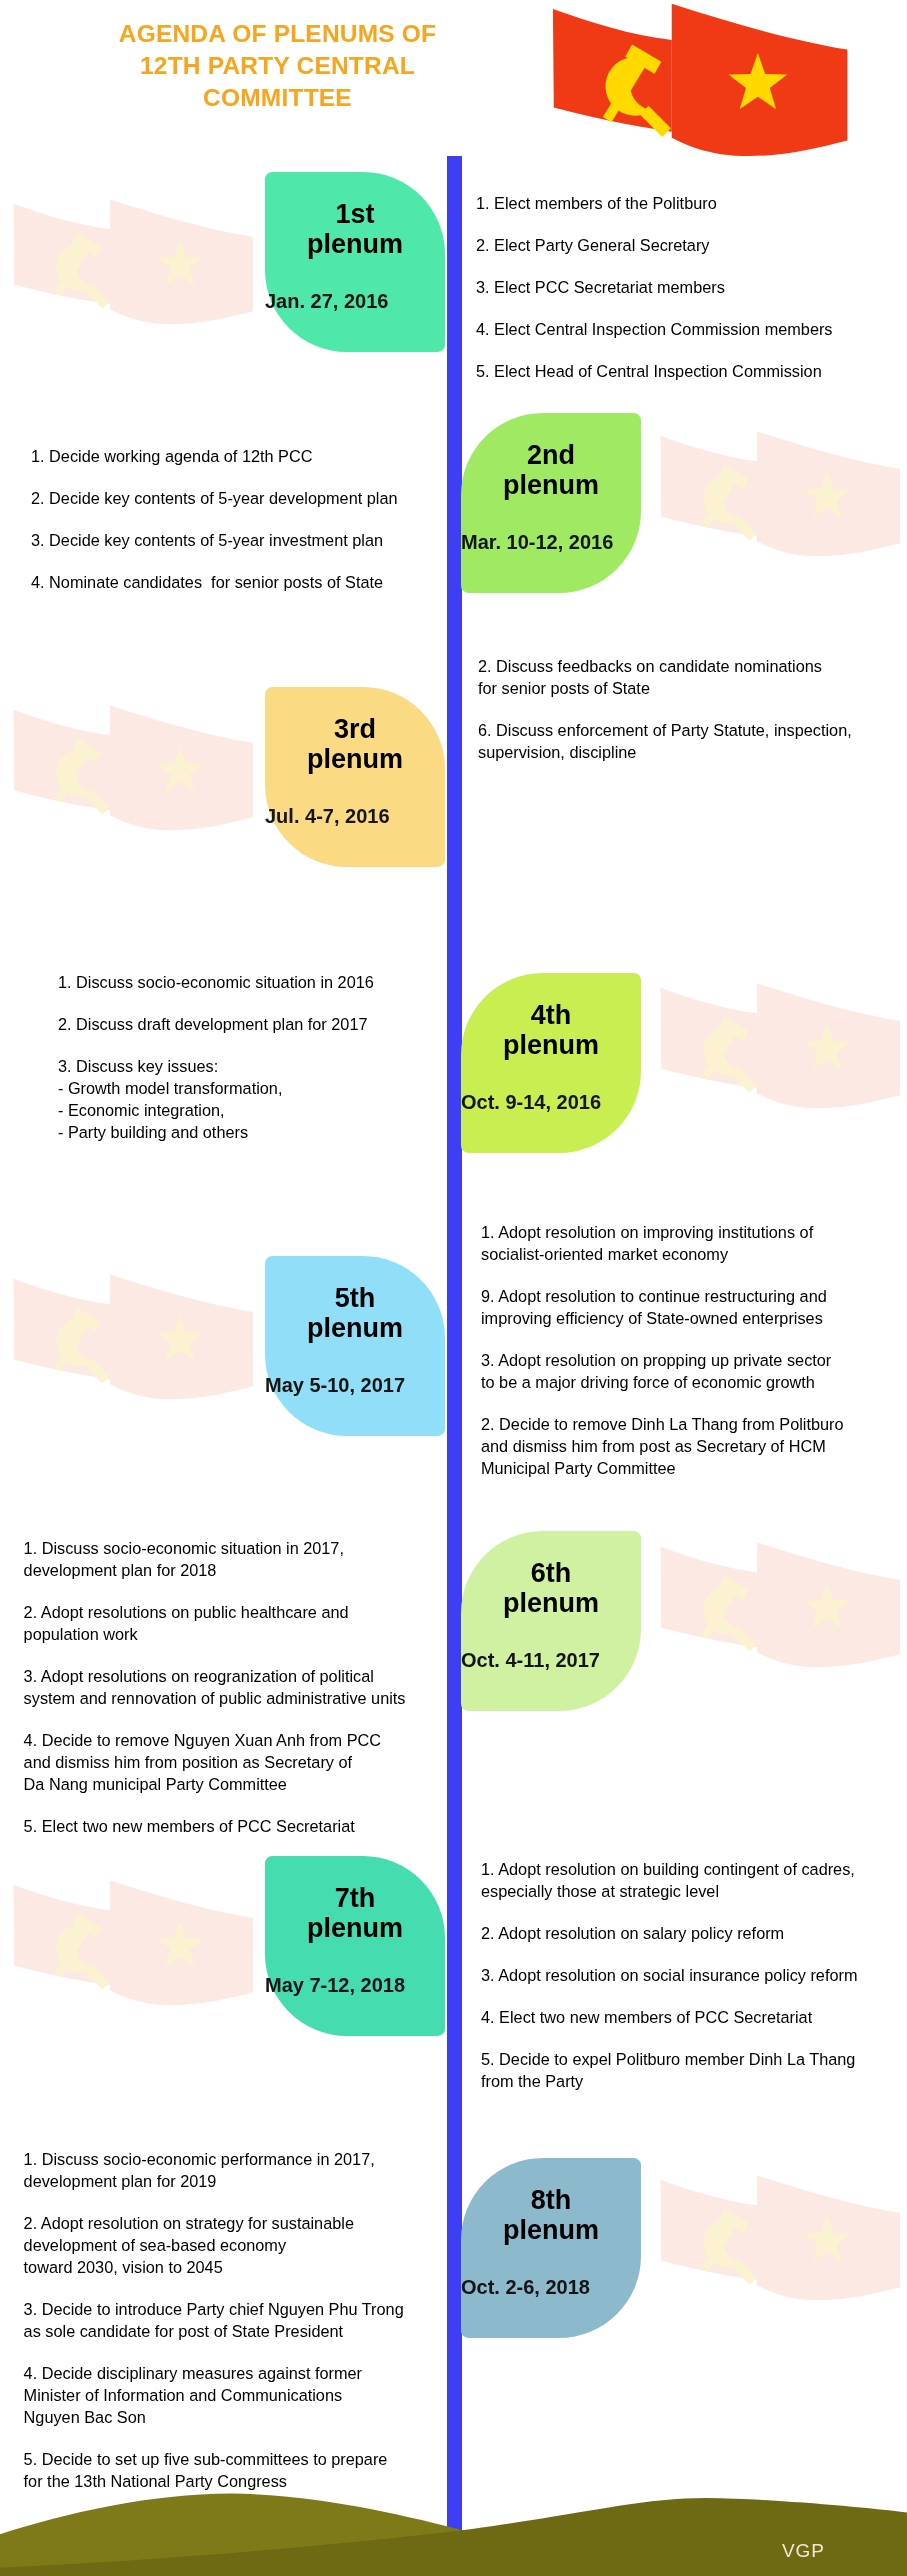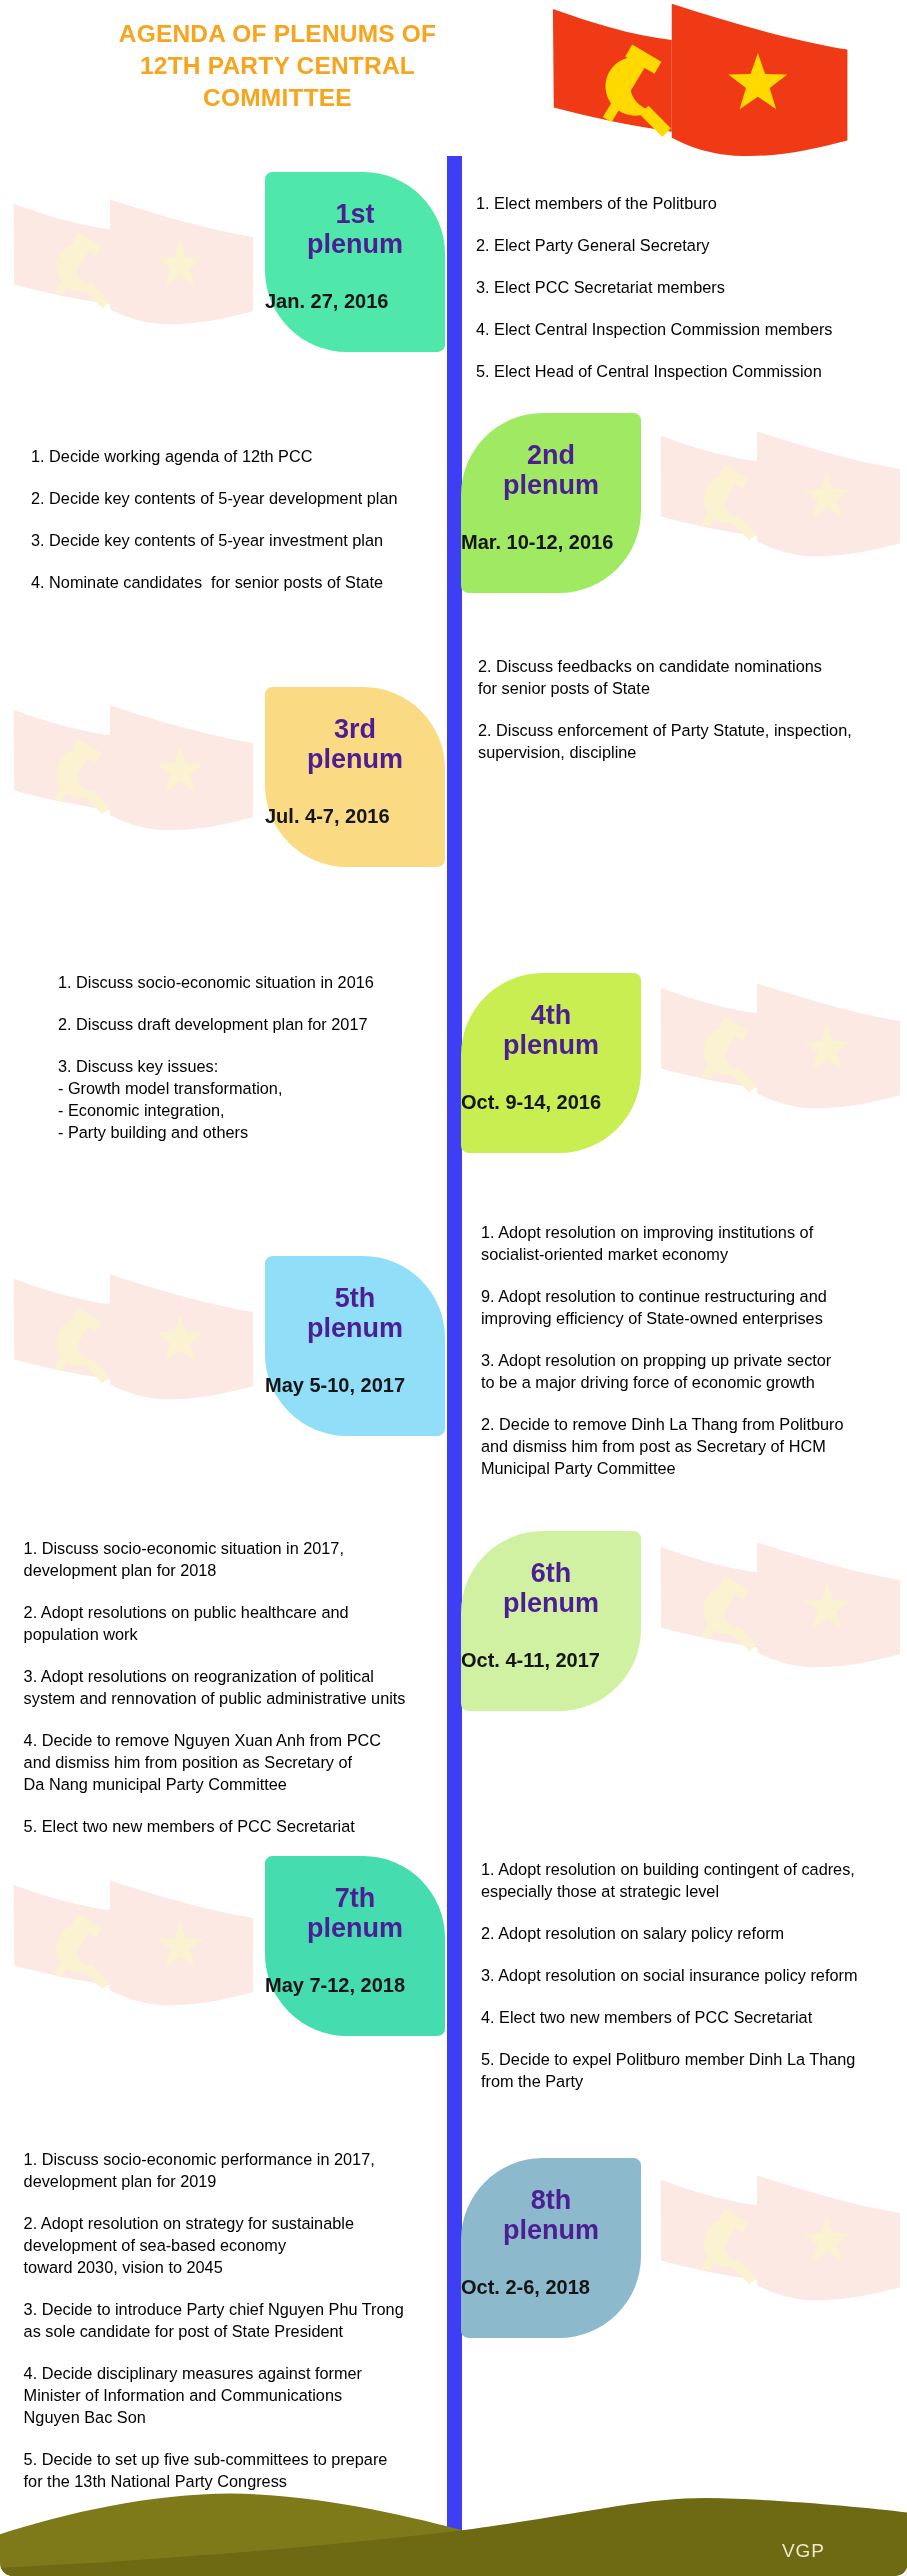--- a/index.html
+++ b/index.html
@@ -1,18 +1,18 @@
 <!DOCTYPE html>
 <html style="--title-orange: #F8A41D; --timeline-blue: #3E3EF5; --flag-red: #F03A16; --flag-yellow: #FFD900; --flag-faint-pink: #FCE9E3; --flag-faint-cream: #FAF2D0; --hill-left: #7E7919; --hill-right: #6E6913; --badge-1: #50E7AA; --badge-2: #9FEA62; --badge-3: #FBDA84; --badge-4: #C8EE52; --badge-5: #90DEF8; --badge-6: #CFF1A1; --badge-7: #45DCB0; --badge-8: #8CB9CC;font-size:14.5px"><head>
 <meta charset="utf-8">
 <style>
   html,body{margin:0;padding:0;background:#fff;}
   .canvas{
     position:relative;width:908px;height:2576px;overflow:hidden;background:#fff;
-    font-family:"Liberation Sans","DejaVu Sans",sans-serif;color:#000;border-radius:13px;
+    font-family:"Liberation Sans","DejaVu Sans",sans-serif;color:#000;
   }
   
   .page-title{
     position:absolute;left:64px;top:18px;width:427px;text-align:center;
     font-weight:bold;font-size:24.5px;line-height:32px;color:var(--title-orange,#F8A41D);
     letter-spacing:0.2px;
   }
   .header-flag{position:absolute;left:540px;top:1.8px;width:310px;height:160px;}
   
   .wm{position:absolute;width:252px;height:131px;}
@@ -20,21 +20,21 @@
   .flagpair-faint{--fr:var(--flag-faint-pink,#FCE9E3);--fy:var(--flag-faint-cream,#FAF2D0);}
   .wm1{left:2.7px;top:198px}.wm2{left:650px;top:430px}.wm3{left:2.7px;top:704px}
   .wm4{left:650px;top:982px}.wm5{left:2.7px;top:1273px}.wm6{left:650px;top:1541px}
   .wm7{left:2.7px;top:1879px}.wm8{left:650px;top:2174px}
   
   .timeline{position:absolute;left:447px;top:156px;width:14.5px;height:2376px;background:var(--timeline-blue,#3E3EF5);}
   
   .badge{position:absolute;width:180px;height:180px;}
   .badge.left{border-radius:7.3px 82px 7.3px 82px;}
   .badge.right{border-radius:82px 7.3px 82px 7.3px;}
-  .badge .bt{padding-top:0;text-align:center;font-size:27px;line-height:30px;font-weight:bold;color:#4c1d95;}
+  .badge .bt{padding-top:0;text-align:center;font-size:27px;line-height:30px;font-weight:bold;color:#000000;}
   .badge .bt-wrap{padding-top:27px;}
   .badge .bd{position:absolute;top:118px;left:0;width:100%;font-size:20px;font-weight:bold;color:#151515;}
   .b1{left:265px;top:172px;background:var(--badge-1,#50E7AA)}
   .b2{left:461px;top:413px;background:var(--badge-2,#9FEA62)}
   .b3{left:265px;top:687px;background:var(--badge-3,#FBDA84)}
   .b4{left:461px;top:973px;background:var(--badge-4,#C8EE52)}
   .b5{left:265px;top:1256px;background:var(--badge-5,#90DEF8)}
   .b6{left:461px;top:1531px;background:var(--badge-6,#CFF1A1)}
   .b7{left:265px;top:1856px;background:var(--badge-7,#45DCB0)}
   .b8{left:461px;top:2158px;background:var(--badge-8,#8CB9CC)}
@@ -141,21 +141,21 @@
   <div class="badge left b3">
     <div class="bt-wrap">
       <div class="bt">3rd</div>
       <div class="bt">plenum</div>
     </div>
     <div class="bd">Jul. 4-7, 2016</div>
   </div>
   <div class="items s3">
     <p>2. Discuss feedbacks on candidate nominations
 for senior posts of State</p>
-    <p>2. Discuss enforcement of Party Statute, inspection,
+    <p>6. Discuss enforcement of Party Statute, inspection,
 supervision, discipline</p>
   </div>
 
   <div class="badge right b4">
     <div class="bt-wrap">
       <div class="bt">4th</div>
       <div class="bt">plenum</div>
     </div>
     <div class="bd">Oct. 9-14, 2016</div>
   </div>

